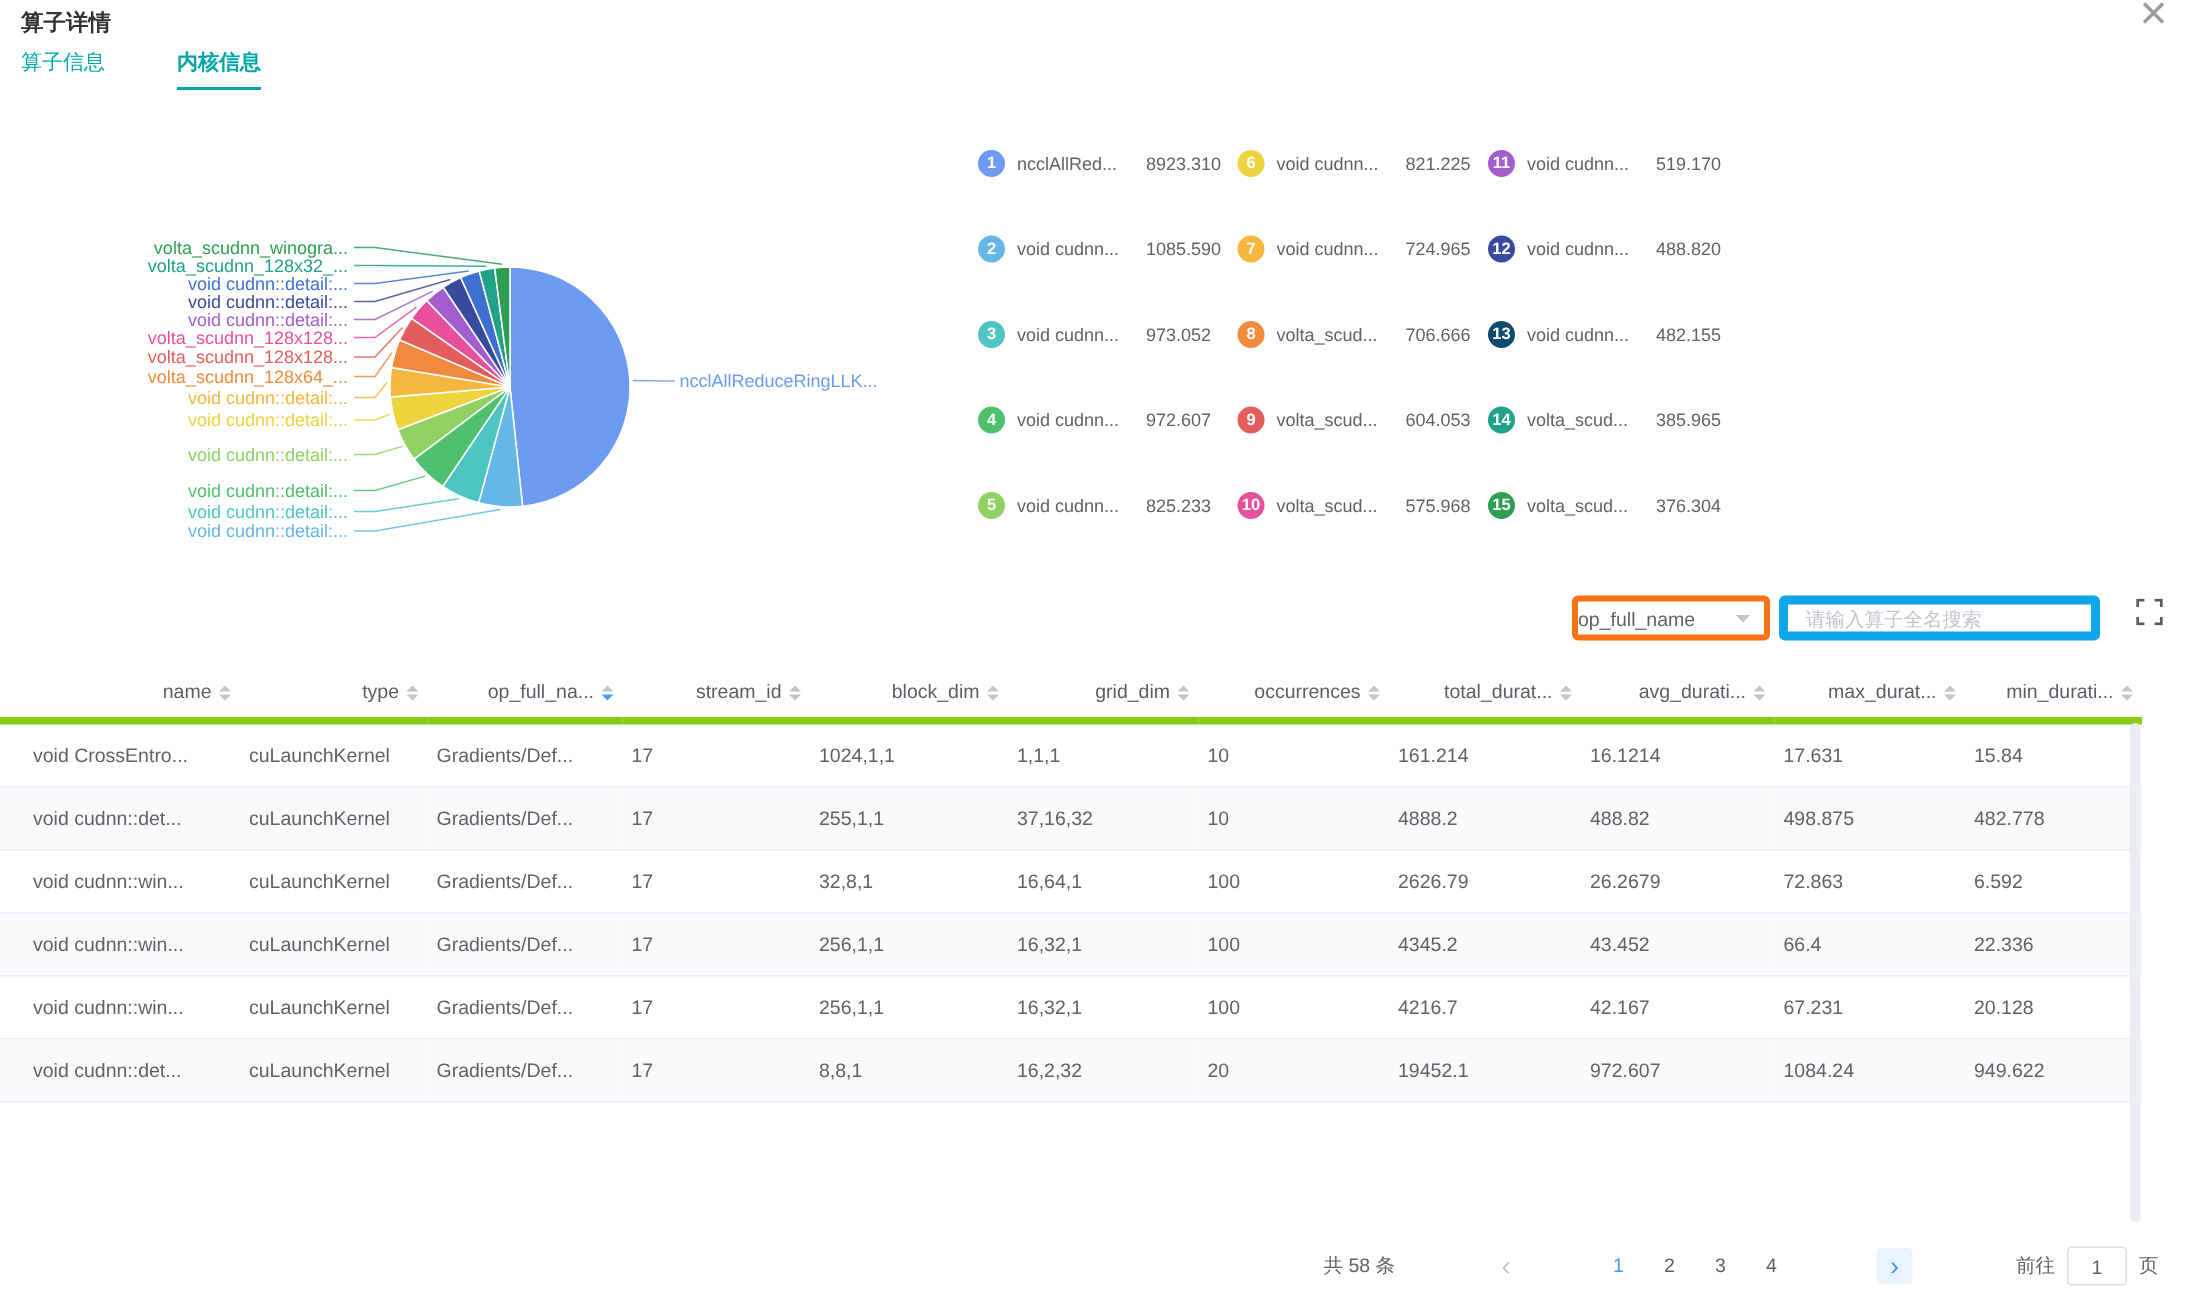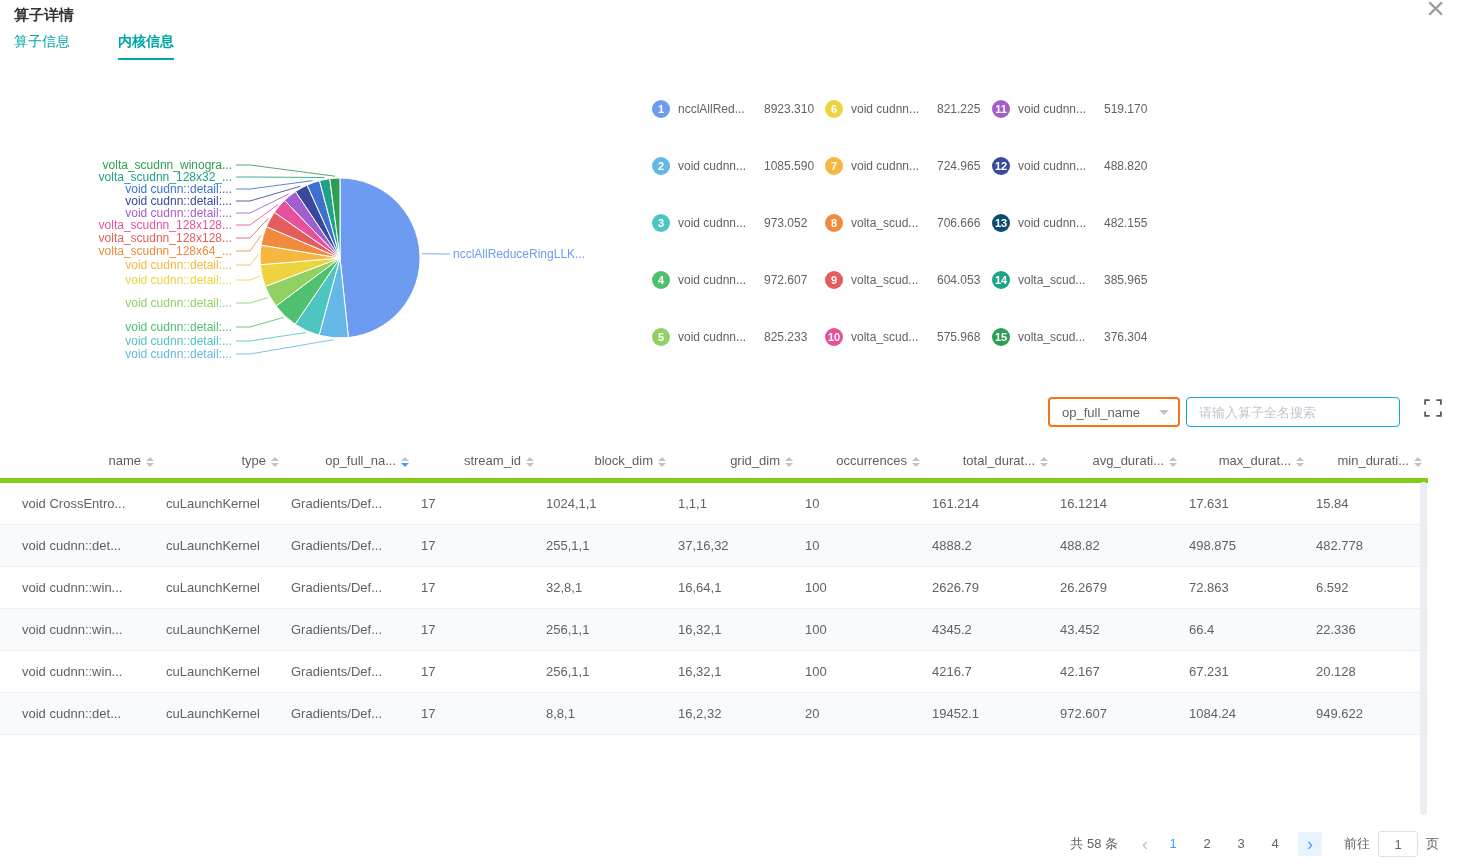--- a/index.html
+++ b/index.html
@@ -20,45 +20,45 @@
   
   .legend{position:absolute;left:652px;top:99px;display:grid;grid-auto-flow:column;
     grid-template-rows:repeat(5,57px);grid-template-columns:173px 167px 170px;font-size:12px;}
   .legend-item{display:flex;align-items:center;gap:8px;height:20px;cursor:pointer;}
   .legend-badge{width:18px;height:18px;border-radius:50%;color:#fff;font-size:11px;
     display:flex;align-items:center;justify-content:center;flex:0 0 18px;font-weight:bold;}
   .legend-name{width:78px;white-space:nowrap;overflow:hidden;color:#606266;}
   .legend-value{color:#606266;}
   
   .select-box{position:absolute;left:1048px;top:397px;width:132px;height:30px;box-sizing:border-box;
-    border:2px solid #f97316;border-radius:4px;display:flex;align-items:center;justify-content:space-between;
-    padding:0 9px 0 12px;font-size:13px;color:#606266;cursor:pointer;background:#fff;}
+    border:4px solid #f97316;border-radius:4px;display:flex;align-items:center;justify-content:space-between;
+    padding:0 9px 0 0;font-size:13px;color:#606266;cursor:pointer;background:#fff;}
   .select-caret{width:0;height:0;border:5px solid transparent;border-top-color:#c0c4cc;margin-top:5px;}
   .search-box{position:absolute;left:1186px;top:397px;width:214px;height:30px;box-sizing:border-box;}
-  .search-box input{width:100%;height:100%;box-sizing:border-box;border:1px solid #0ea5e9;border-radius:4px;
+  .search-box input{width:100%;height:100%;box-sizing:border-box;border:6px solid #0ea5e9;border-radius:4px;
     padding:0 12px;font-size:13px;color:#606266;outline:none;font-family:inherit;}
   .search-box input::placeholder{color:#c0c4cc;}
   .expand-btn{position:absolute;left:1424px;top:399px;width:18px;height:18px;cursor:pointer;}
   
   .table-wrap{position:absolute;left:0;top:443px;width:1428px;}
   table{border-collapse:collapse;table-layout:fixed;width:1428px;font-size:13px;}
   th{height:35px;text-align:right;font-weight:500;color:#5a5e66;padding:0 6px;
     border-bottom:5px solid #84cc16;white-space:nowrap;cursor:pointer;}
   td{height:41px;padding:0 6px;border-bottom:1px solid #ebeef5;color:#606266;
     white-space:nowrap;overflow:hidden;}
   th:first-child,td:first-child{padding-left:22px;}
   tbody tr:nth-child(even){background:#f8fafc;}
   .caret-wrapper{display:inline-flex;flex-direction:column;margin-left:5px;vertical-align:middle;}
   .caret{width:0;height:0;border:4px solid transparent;}
   .caret.up{border-bottom-color:#c0c4cc;margin-bottom:1px;border-top-width:0;}
   .caret.down{border-top-color:#c0c4cc;margin-top:1px;border-bottom-width:0;}
   .caret.down.active{border-top-color:#409eff;}
   .v-scrollbar{position:absolute;left:1420px;top:482px;width:7px;height:333px;background:#eaedf2;border-radius:4px;}
   
-  .pagination{position:absolute;top:831px;right:18px;display:flex;align-items:center;font-size:13px;color:#606266;}
+  .pagination{position:absolute;top:831px;right:18px;display:flex;align-items:center;font-size:13px;color:#606266;gap:47px;}
   .pg-total{margin-right:16px;}
   .pg-prev{color:#c0c4cc;margin:0 8px;font-size:18px;line-height:1;cursor:default;}
   .pg-num{min-width:34px;text-align:center;cursor:pointer;line-height:24px;}
   .pg-num.active{color:#409eff;}
   .pg-next{width:24px;height:24px;background:#e8f3fd;border-radius:3px;color:#409eff;
     display:flex;align-items:center;justify-content:center;margin-left:6px;font-size:18px;line-height:1;cursor:pointer;}
   .pg-goto{margin-left:22px;display:flex;align-items:center;gap:8px;}
   .pg-goto input{width:40px;height:26px;box-sizing:border-box;border:1px solid #dcdfe6;border-radius:3px;
     text-align:center;font-size:13px;color:#606266;outline:none;font-family:inherit;}
 </style>

